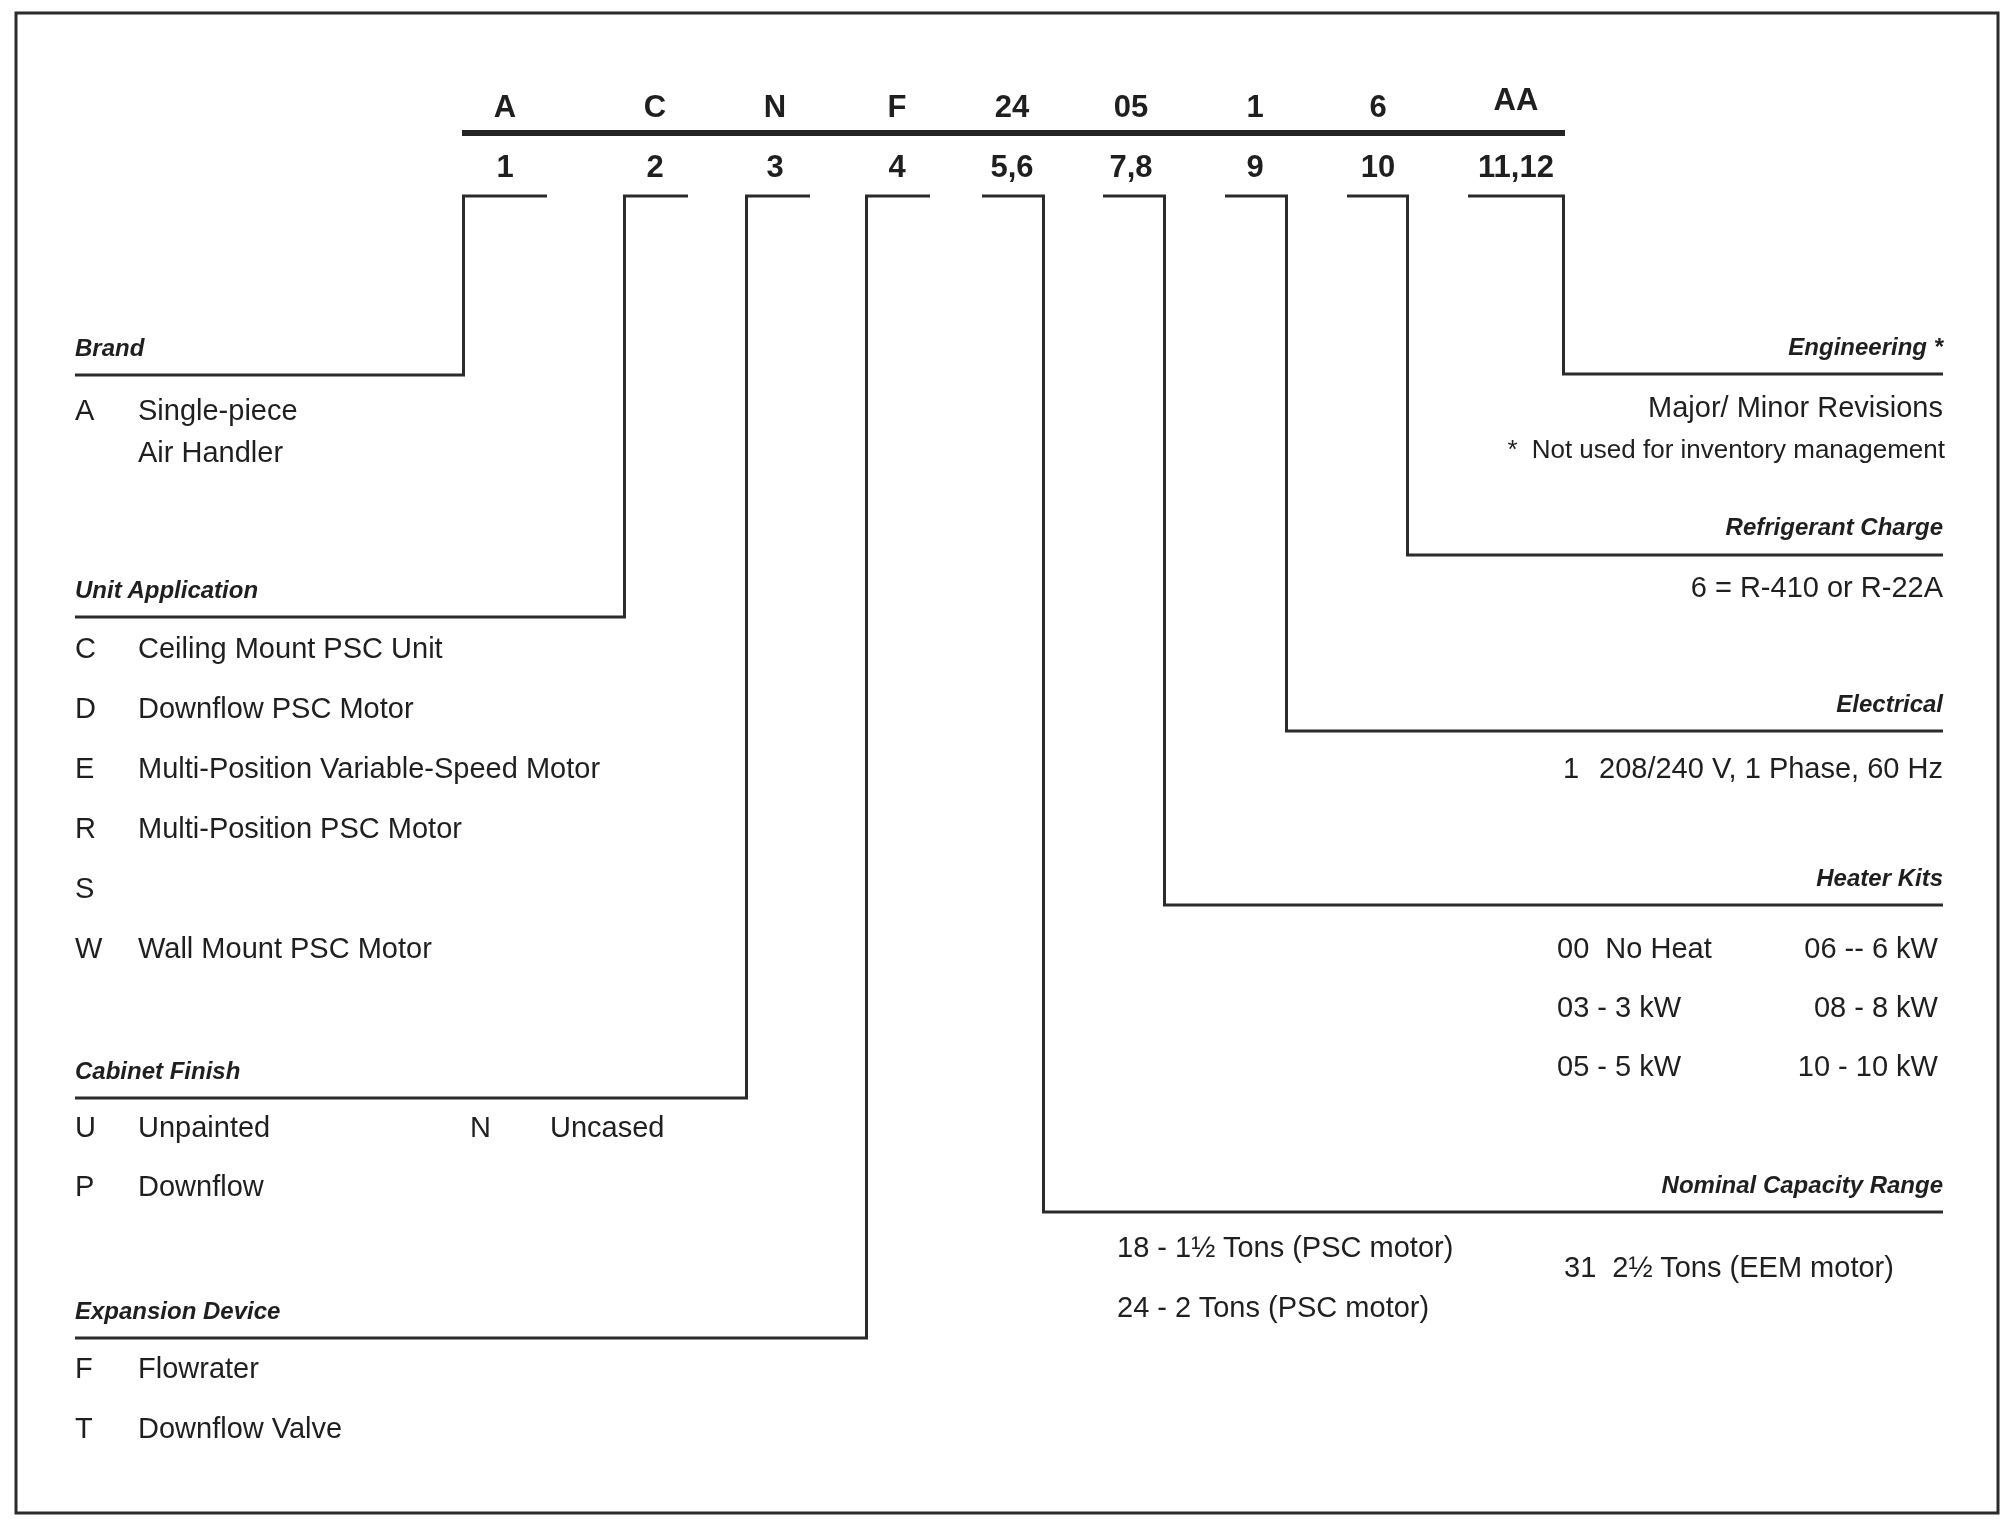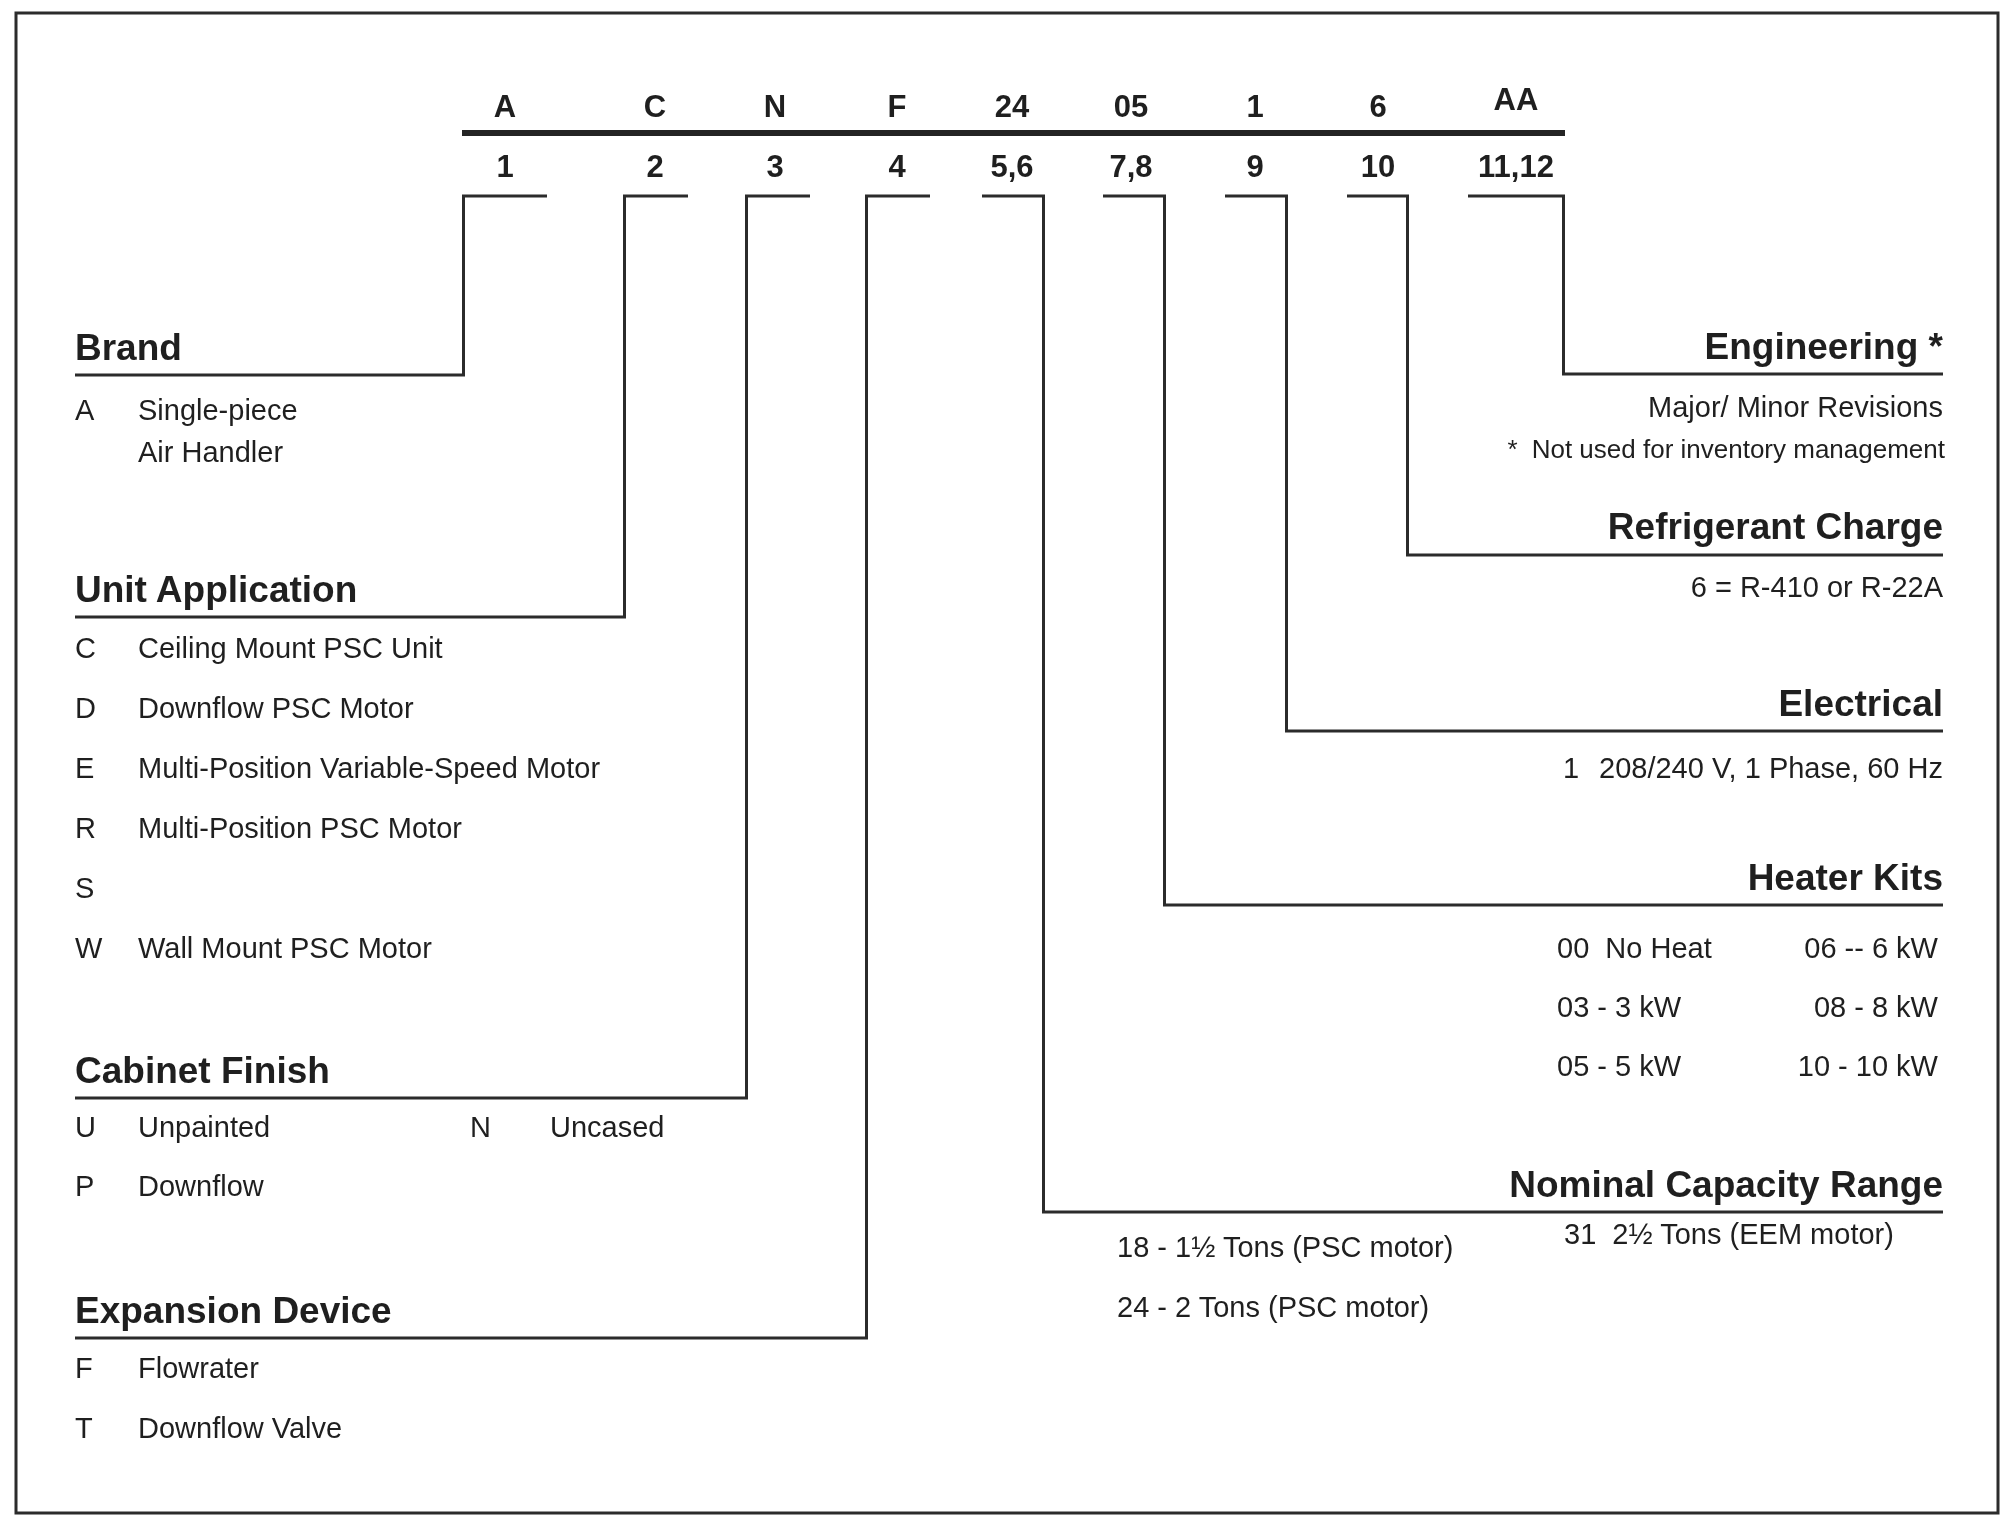--- a/index.html
+++ b/index.html
@@ -14,21 +14,22 @@
   .page svg{position:absolute;left:0;top:0;}
   .txt{
     position:absolute;
     white-space:pre;
     font-size:29px;
     line-height:40px;
     color:#1f1f1f;
   }
   .hdr{
     font-weight:bold;
-    font-size:37px;
+    font-size:24px;
+    font-style:italic;
   }
   .code-digit,.pos-num{
     position:absolute;
     transform:translateX(-50%);
     font-weight:bold;
     font-size:31px;
     line-height:40px;
     white-space:pre;
   }
   .right{text-align:right;}
@@ -152,15 +153,15 @@
   <div class="txt" style="left:1557px;top:928px">00  No Heat</div>
   <div class="txt" style="left:1557px;top:987px">03 - 3 kW</div>
   <div class="txt" style="left:1557px;top:1046px">05 - 5 kW</div>
   <div class="txt right" style="right:75px;top:928px">06 -- 6 kW</div>
   <div class="txt right" style="right:75px;top:987px">08 - 8 kW</div>
   <div class="txt right" style="right:75px;top:1046px">10 - 10 kW</div>
 
   <div class="txt hdr right" style="right:70px;top:1165px">Nominal Capacity Range</div>
   <div class="txt" style="left:1117px;top:1227px">18 - 1½ Tons (PSC motor)</div>
   <div class="txt" style="left:1117px;top:1287px">24 - 2 Tons (PSC motor)</div>
-  <div class="txt" style="left:1564px;top:1214px">31  2½ Tons (EEM motor)</div>
+  <div class="txt" style="left:1564px;top:1247px">31  2½ Tons (EEM motor)</div>
 
 </div>
 
 </body></html>

